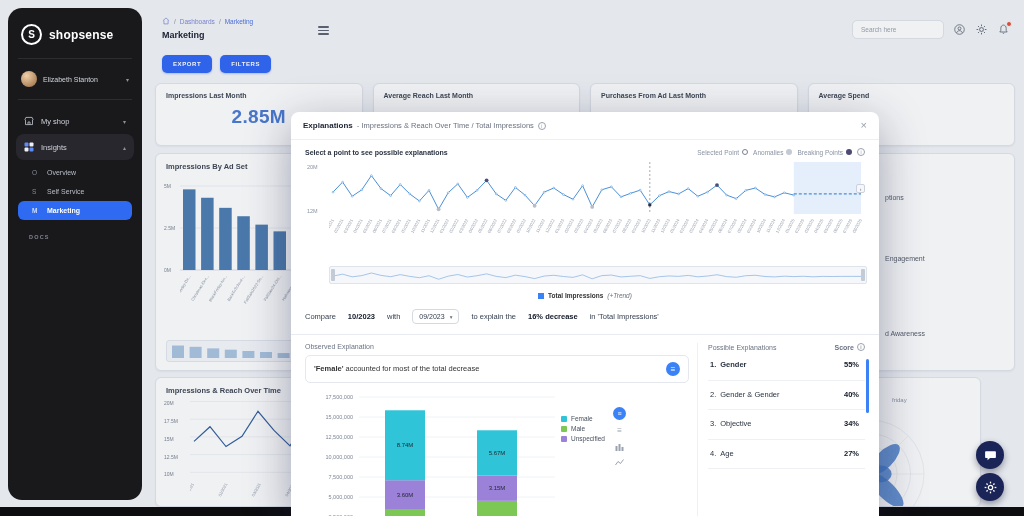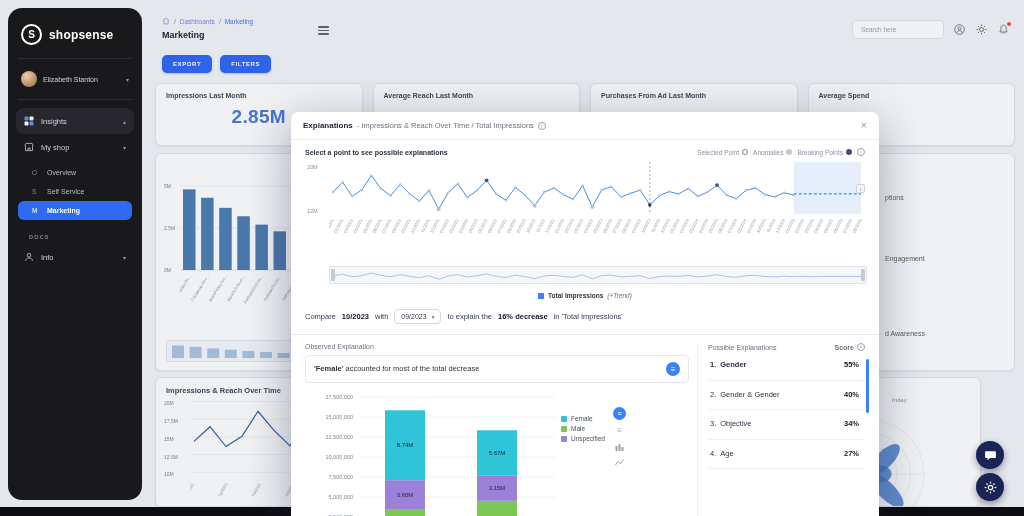--- a/index.html
+++ b/index.html
@@ -87,21 +87,21 @@
   .dot-gray{background:#c4c9d4;}
   .dot-dark{background:#4a4a74;}
   .tl-wrap{position:relative;margin-top:6px;padding-left:24px;}
   .tl-wrap .ytick{position:absolute;left:2px;font-size:5.5px;color:#8a93a3;}
   .scrollbtn{position:absolute;right:0;top:22px;width:9px;height:9px;border:1px solid #ccd2db;background:#f5f7fa;border-radius:2px;font-size:5px;color:#6b7280;display:flex;align-items:center;justify-content:center;cursor:pointer;}
   .brush-wrap{position:relative;margin:4px 0 0 24px;width:538px;height:18px;border:1px solid #dfe3ea;background:#f5f7fa;border-radius:2px;}
   .bh{position:absolute;top:2px;width:4px;height:12px;background:#c3cbd8;border-radius:1px;cursor:ew-resize;}
   .series-legend{display:flex;align-items:center;justify-content:center;gap:4px;margin-top:8px;font-size:6.5px;color:#333;}
   .sq{width:6px;height:6px;display:inline-block;background:#3b82f6;}
   .trend-note{font-style:italic;color:#6b7280;}
-  .compare-row{display:flex;align-items:center;gap:6px;margin-top:10px;font-size:7.5px;color:#374151;}
+  .compare-row{display:flex;align-items:center;gap:12px;margin-top:10px;font-size:7.5px;color:#374151;}
   .compare-row b{color:#111827;}
   .select{display:inline-flex;align-items:center;gap:5px;border:1px solid #d5dae2;border-radius:4px;padding:3px 6px;font-size:7px;color:#374151;cursor:pointer;background:#fff;}
   .select .caret{font-size:5.5px;color:#6b7280;}
   .modal-div{border-top:1px solid #e8ebf0;margin:10px -14px 0;}
   .panels{display:flex;margin-top:8px;}
   .observed{width:392px;padding-right:8px;}
   .panel-head{font-size:7px;color:#6a7282;}
   .expl-box{margin-top:5px;border:1px solid #e4e8ee;border-radius:5px;padding:6px 8px;display:flex;align-items:center;gap:8px;}
   .expl-text{font-size:7.5px;color:#333;line-height:1.55;flex:1;}
   .expl-badge{width:14px;height:14px;border-radius:50%;background:#3b82f6;color:#fff;display:flex;align-items:center;justify-content:center;font-size:8px;flex:0 0 auto;cursor:pointer;}
@@ -140,66 +140,56 @@
       <span class="brand-name">shopsense</span>
     </div>
     <div class="sb-div"></div>
     <div class="user-row">
       <span class="avatar"></span>
       <span class="user-name">Elizabeth Stanton</span>
       <span class="chev">▾</span>
     </div>
     <div class="sb-div"></div>
     <nav class="nav">
+      <div class="nav-item">
+        <span class="nav-ic">
+          <svg width="10" height="10" viewBox="0 0 10 10">
+              <path d="M1.5 4 L1.5 8.6 L8.5 8.6 L8.5 4 M0.8 4 L1.9 1.4 L8.1 1.4 L9.2 4 M4 8.6 L4 6 L6 6 L6 8.6" fill="none" stroke="#c3c8d2" stroke-width="0.8"></path>
+            </svg>
+        </span>
+        <span class="grow">My shop</span>
+        <span class="chev">▾</span>
+      </div>
       <div class="nav-item group">
         <span class="nav-ic">
           <svg width="10" height="10" viewBox="0 0 10 10">
               <rect x="0.5" y="0.5" width="4" height="4" rx="1" fill="#5d8bf8"></rect>
               <rect x="5.5" y="0.5" width="4" height="4" rx="1" fill="#eef1f7"></rect>
               <rect x="0.5" y="5.5" width="4" height="4" rx="1" fill="#eef1f7"></rect>
               <rect x="5.5" y="5.5" width="4" height="4" rx="1" fill="#5d8bf8"></rect>
             </svg>
         </span>
         <span class="grow">Insights</span>
         <span class="chev">▴</span>
-      </div>
-      <div class="nav-item">
-        <span class="nav-ic">
-          <svg width="10" height="10" viewBox="0 0 10 10">
-              <path d="M1.5 4 L1.5 8.6 L8.5 8.6 L8.5 4 M0.8 4 L1.9 1.4 L8.1 1.4 L9.2 4 M4 8.6 L4 6 L6 6 L6 8.6" fill="none" stroke="#c3c8d2" stroke-width="0.8"></path>
-            </svg>
-        </span>
-        <span class="grow">My shop</span>
-        <span class="chev">▾</span>
       </div>
       <div class="subnav">
         <div class="subitem">
           <span class="prefix">O</span>
           <span>Overview</span>
         </div>
         <div class="subitem">
           <span class="prefix">S</span>
           <span>Self Service</span>
         </div>
         <div class="subitem active">
           <span class="prefix">M</span>
           <span>Marketing</span>
         </div>
       </div>
       <div class="section-label">DOCS</div>
-      <div class="nav-item">
-        <span class="nav-ic">
-          <svg width="10" height="10" viewBox="0 0 10 10">
-              <circle cx="5" cy="3.2" r="1.8" fill="none" stroke="#c3c8d2" stroke-width="0.8"></circle>
-              <path d="M1.6 9 C1.6 6.8 3.2 5.9 5 5.9 C6.8 5.9 8.4 6.8 8.4 9" fill="none" stroke="#c3c8d2" stroke-width="0.8"></path>
-            </svg>
-        </span>
-        <span class="grow">Info</span>
-        <span class="chev">▾</span>
-      </div>
     </nav>
   </aside>
 
   <div class="breadcrumb">
     <span style="display:inline-flex;">
       <svg width="8" height="8" viewBox="0 0 10 10">
           <path d="M1.2 4.6 L5 1.2 L8.8 4.6 M2.4 4.2 L2.4 8.6 L7.6 8.6 L7.6 4.2" fill="none" stroke="#7c86d8" stroke-width="0.9"></path>
         </svg>
     </span>
     <span class="sep">/</span>
@@ -266,20 +256,21 @@
     <div class="card kpi">
       <div class="kpi-title">Purchases From Ad Last Month</div>
       <div class="kpi-value"></div>
     </div>
     <div class="card kpi">
       <div class="kpi-title">Average Spend</div>
     </div>
   </div>
 
   <section class="card adset-card">
+    <div class="card-title">Impressions By Ad Set</div>
     <span class="ylab" style="top:29px;">5M</span>
     <span class="ylab" style="top:71px;">2.5M</span>
     <span class="ylab" style="top:113px;">0M</span>
     <div id="adset-chart"><svg width="182" height="144">
           <line x1="0" y1="4" x2="182" y2="4" stroke="#eef1f6"></line>
           <line x1="0" y1="46" x2="182" y2="46" stroke="#eef1f6"></line>
           <line x1="0" y1="88" x2="182" y2="88" stroke="#dde2ea"></line>
           <rect x="3" y="7.359999999999999" width="12.5" height="80.64" fill="#4a7ab0"></rect>
           <text x="11" y="94" font-size="4" fill="#8a93a3" text-anchor="end" transform="rotate(-58 11 94)">CyberMonday-De...</text>
           <rect x="21.1" y="15.760000000000005" width="12.5" height="72.24" fill="#4a7ab0"></rect>

